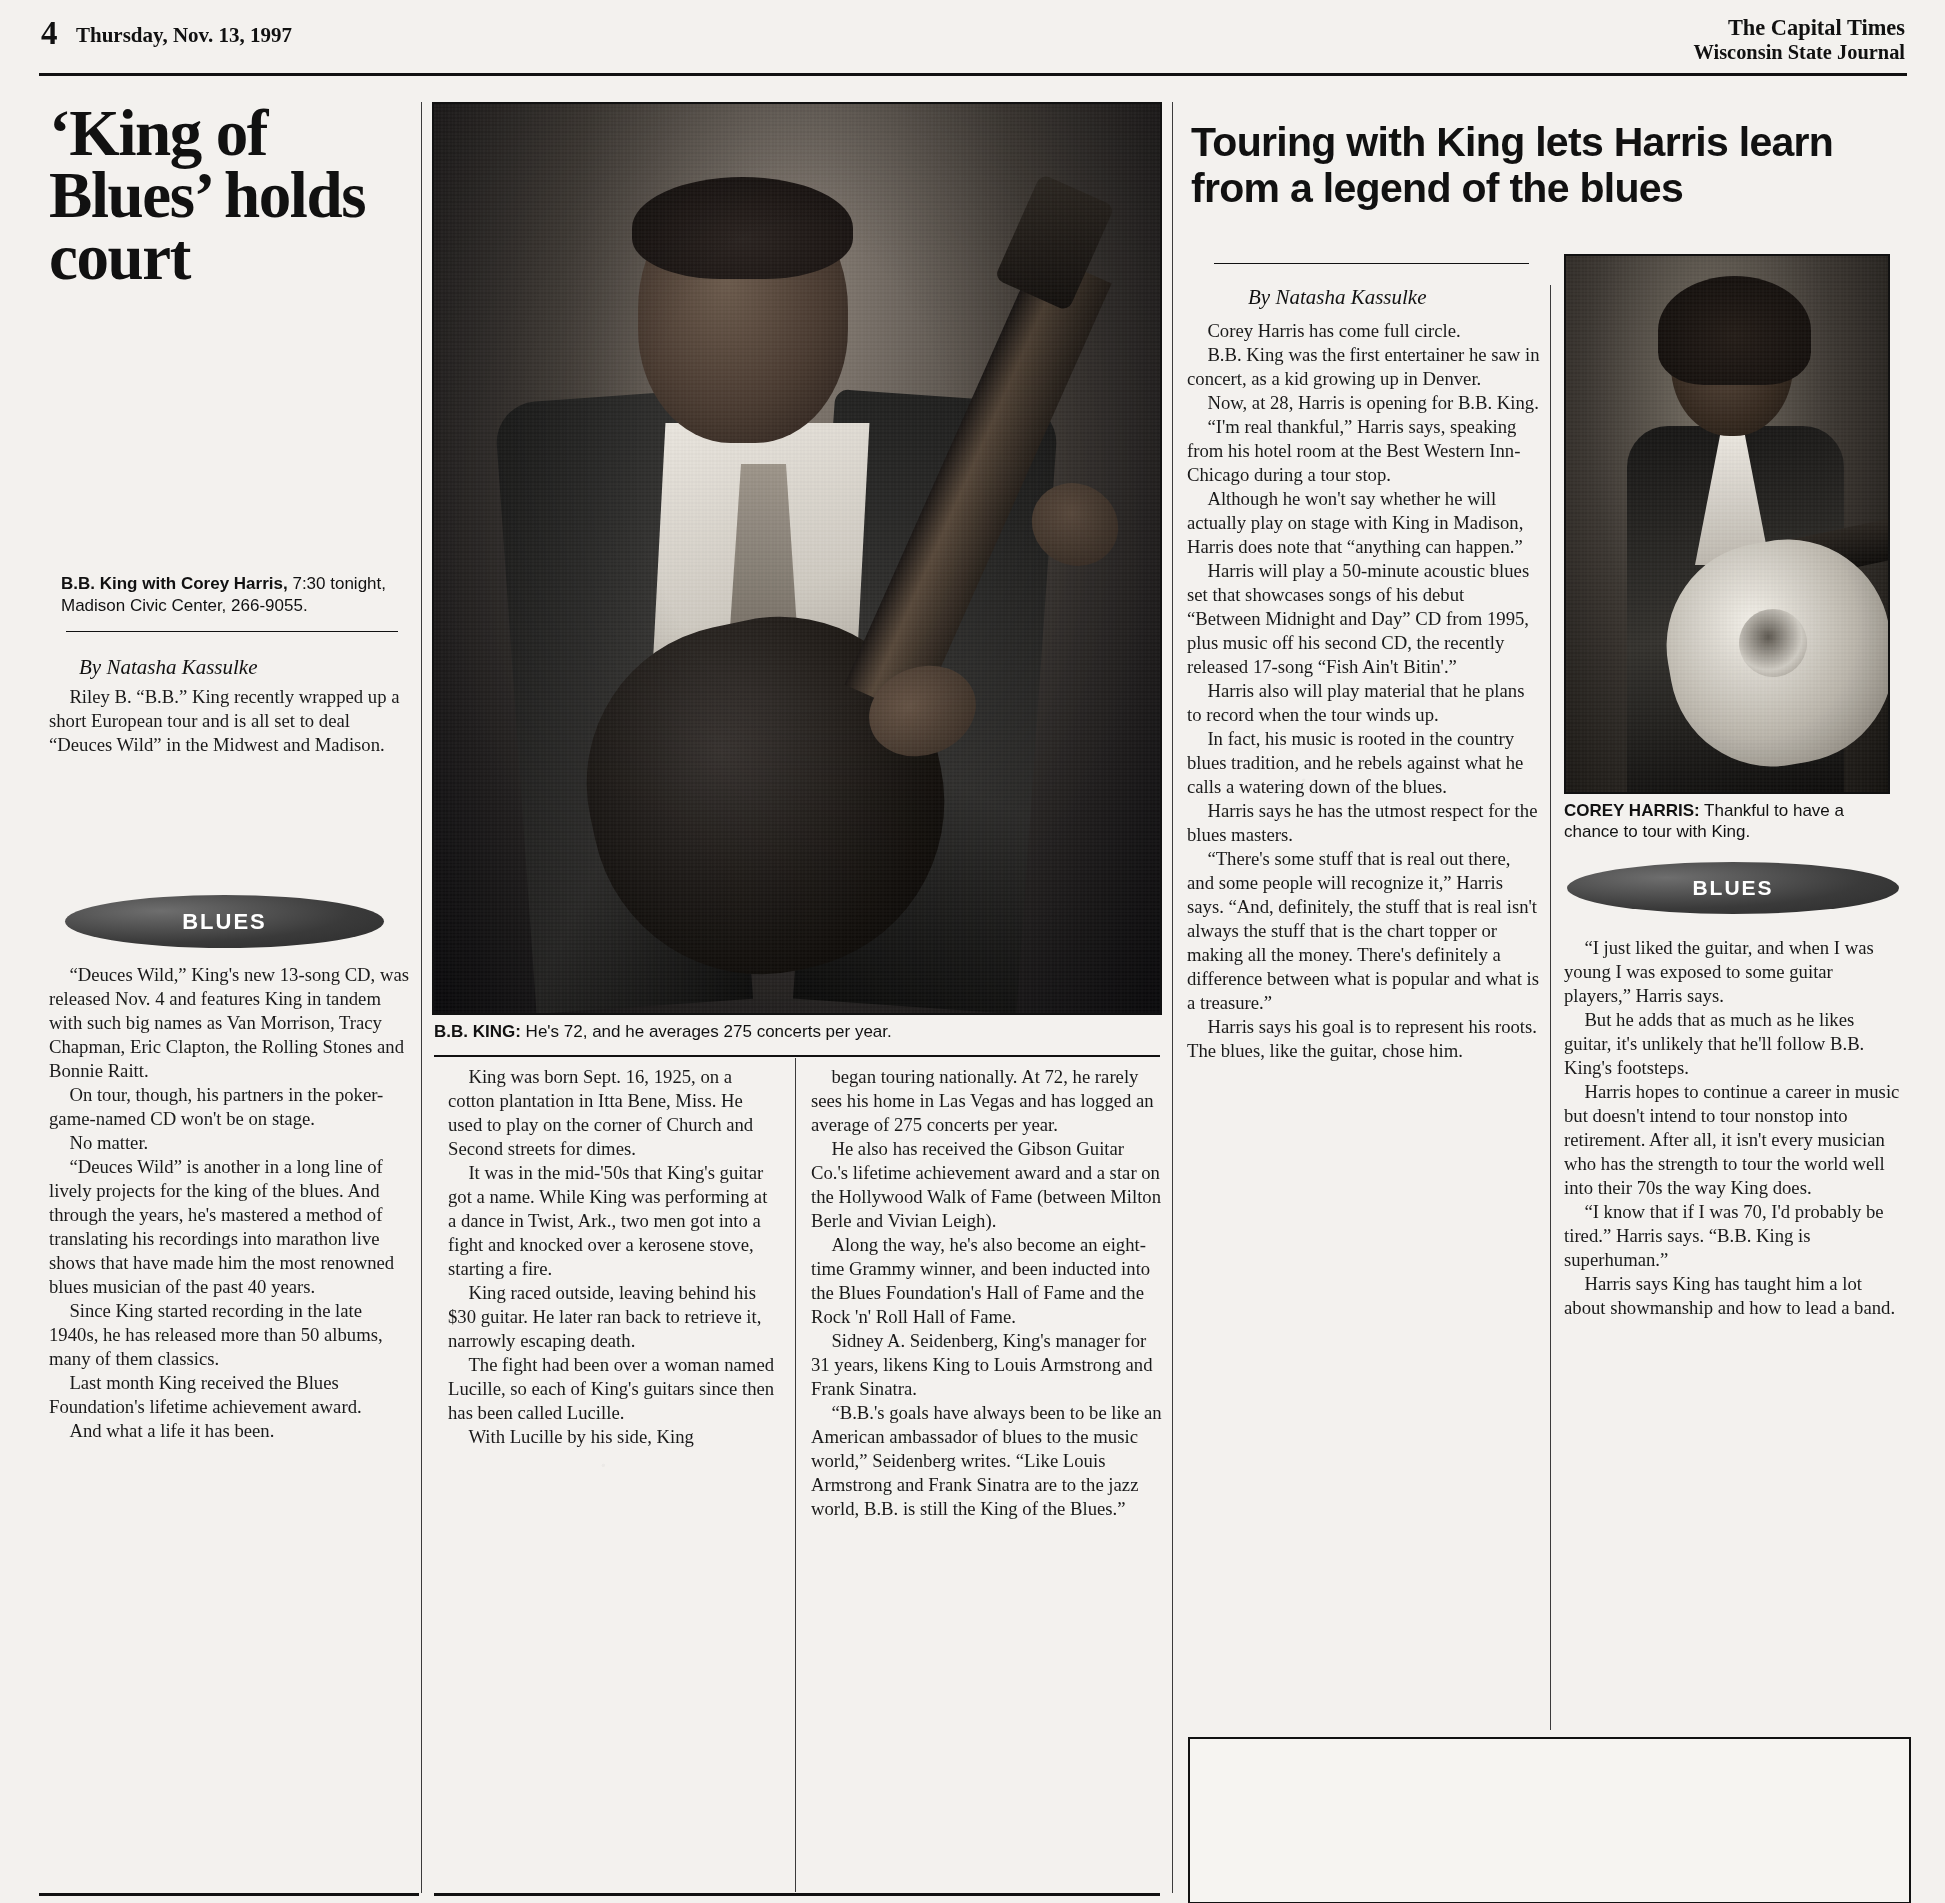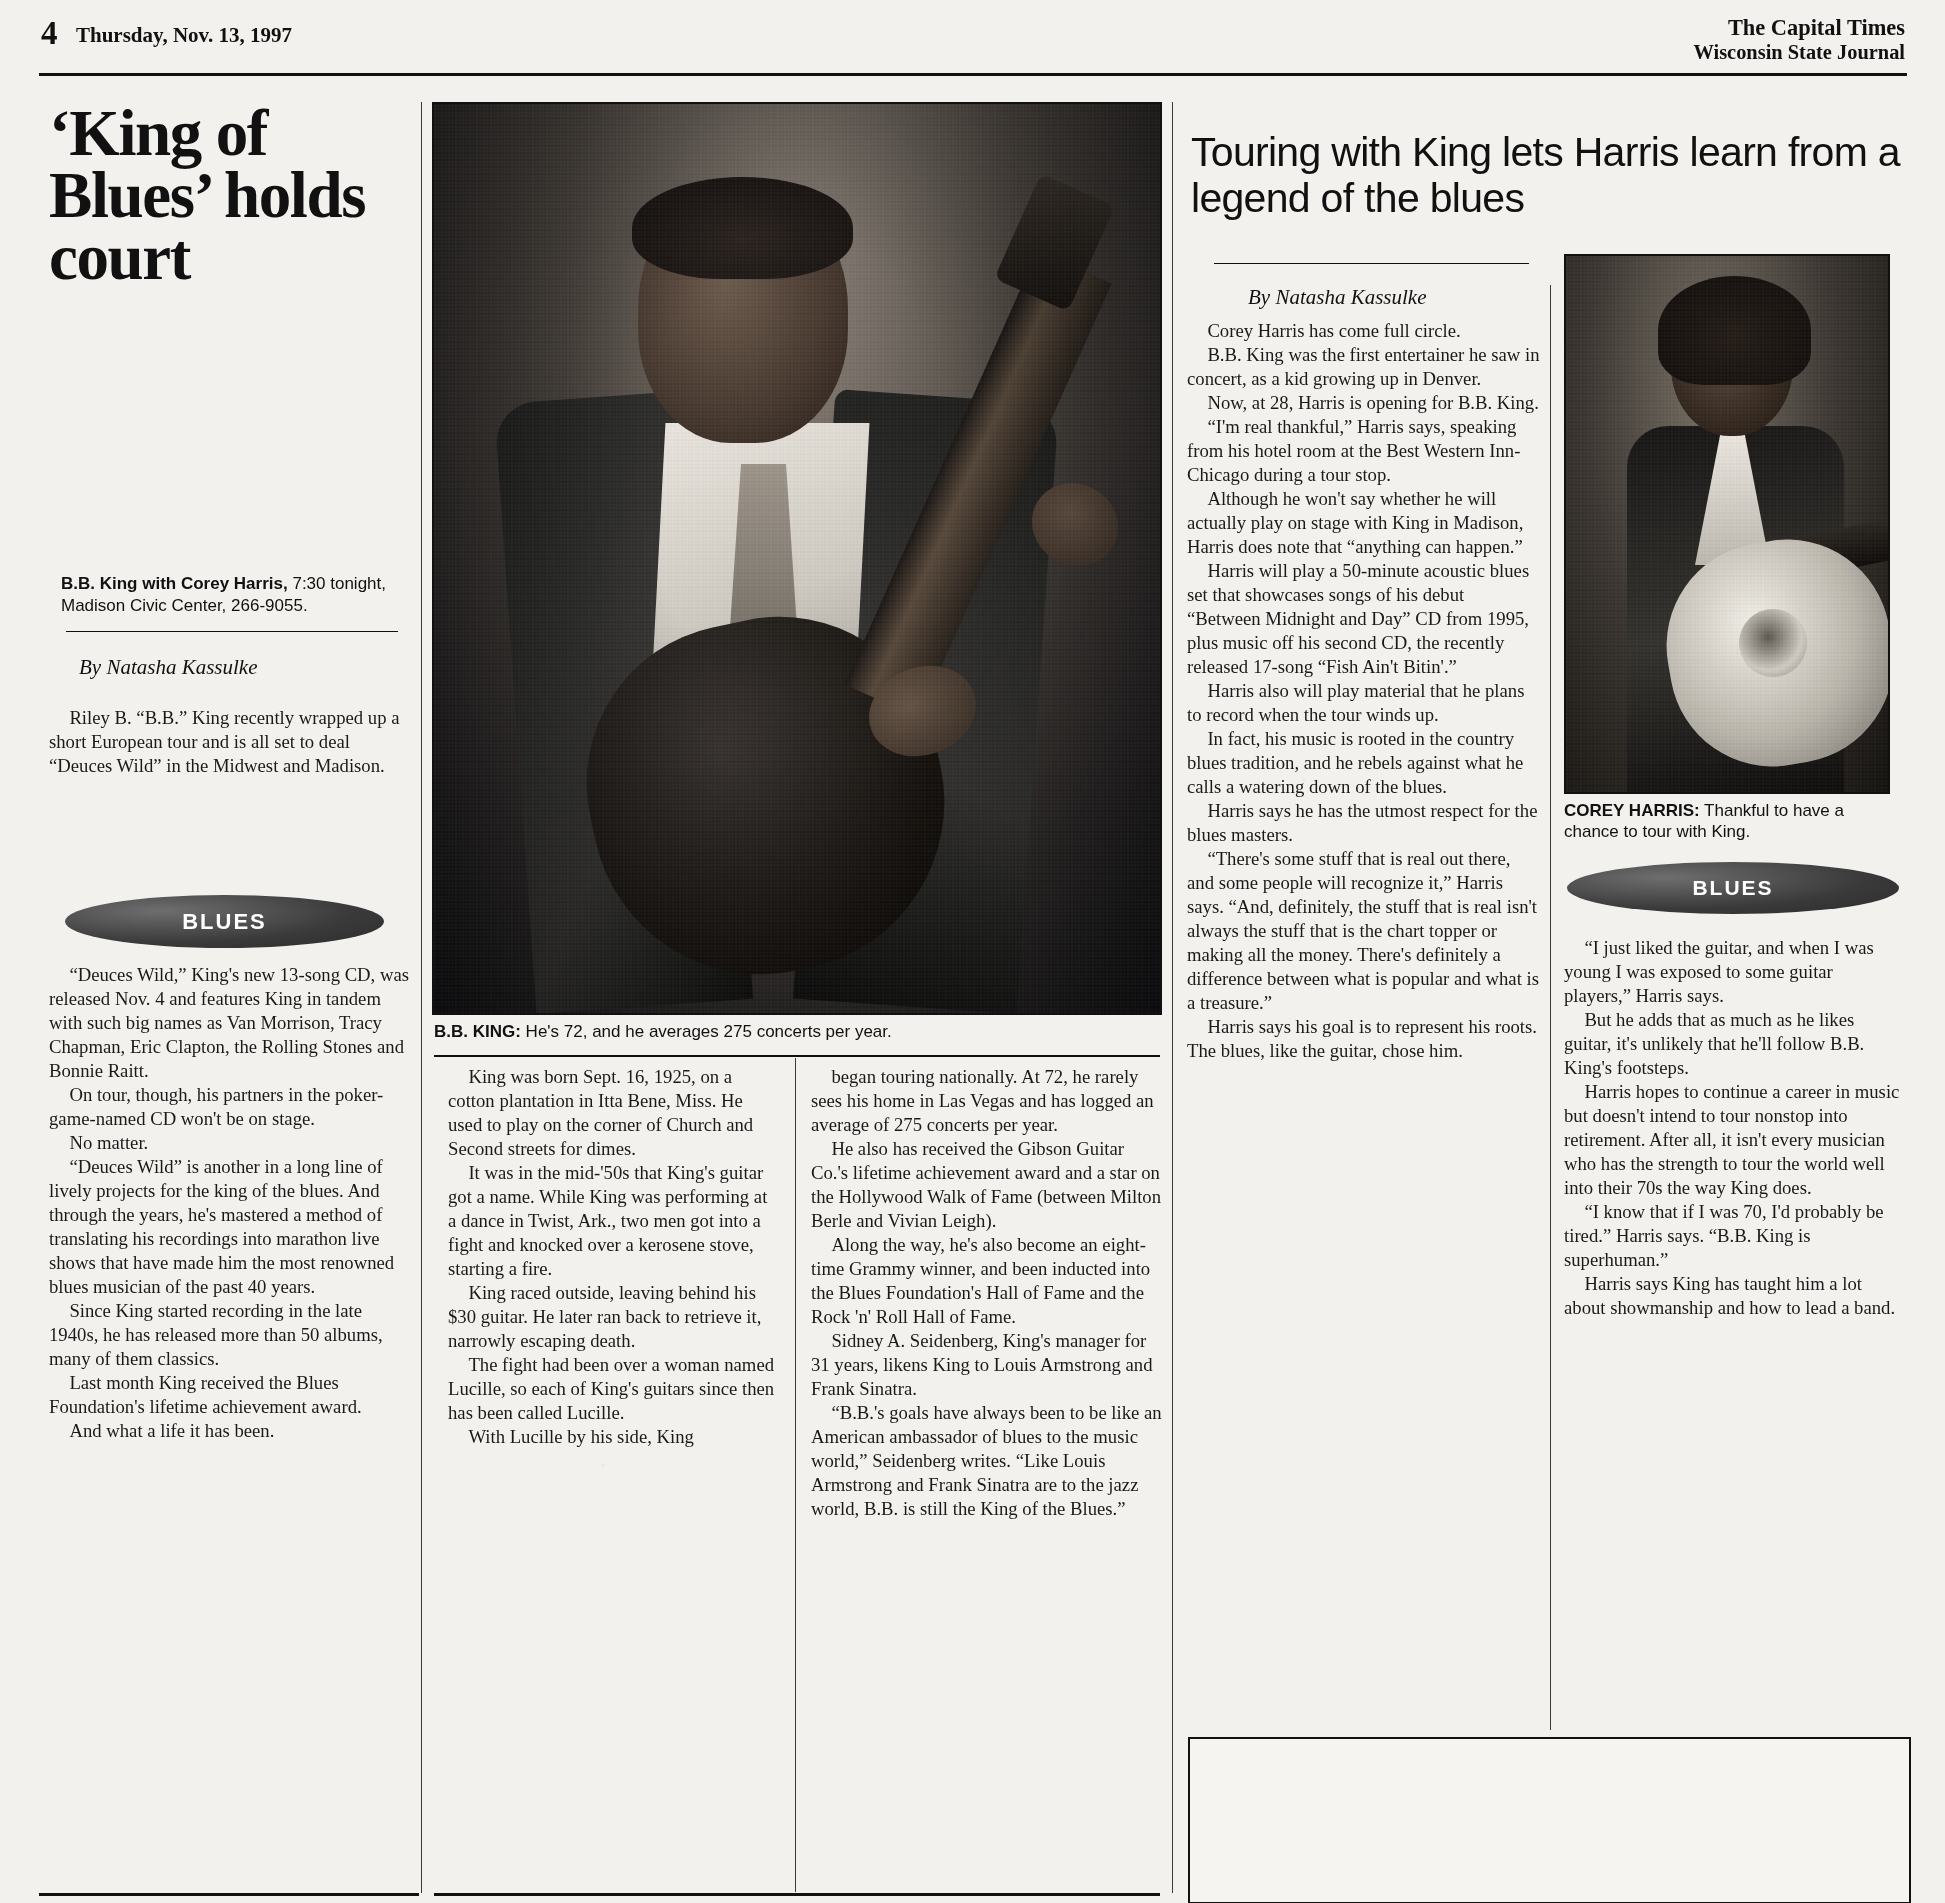--- a/index.html
+++ b/index.html
@@ -138,21 +138,20 @@
   .byline-left {
     position: absolute;
     left: 79px;
     top: 655px;
   }
   .col-left-text {
     position: absolute;
     left: 49px;
     top: 685px;
     width: 360px;
-    margin-top: 21px;
   }
   .blues-badge {
     position: absolute;
     border-radius: 50%;
     background: radial-gradient(ellipse at 30% 30%, #6e6e6e 0%, #3a3a3a 60%, #2b2b2b 100%);
     color: #ffffff;
     font-family: "Liberation Sans", sans-serif;
     font-weight: bold;
     letter-spacing: 2px;
     display: flex;
@@ -319,25 +318,24 @@
     background: #3b3b3b;
   }
 
   
   .headline-right {
     position: absolute;
     left: 1191px;
     top: 119px;
     width: 729px;
     font-family: "Liberation Sans", sans-serif;
-    font-weight: normal;
+    font-weight: bold;
     font-size: 41px;
     line-height: 46px;
     letter-spacing: -0.7px;
-    margin-top: 10px;
   }
   .byline-right {
     position: absolute;
     left: 1248px;
     top: 285px;
   }
   .col-r1 {
     position: absolute;
     left: 1187px;
     top: 319px;

